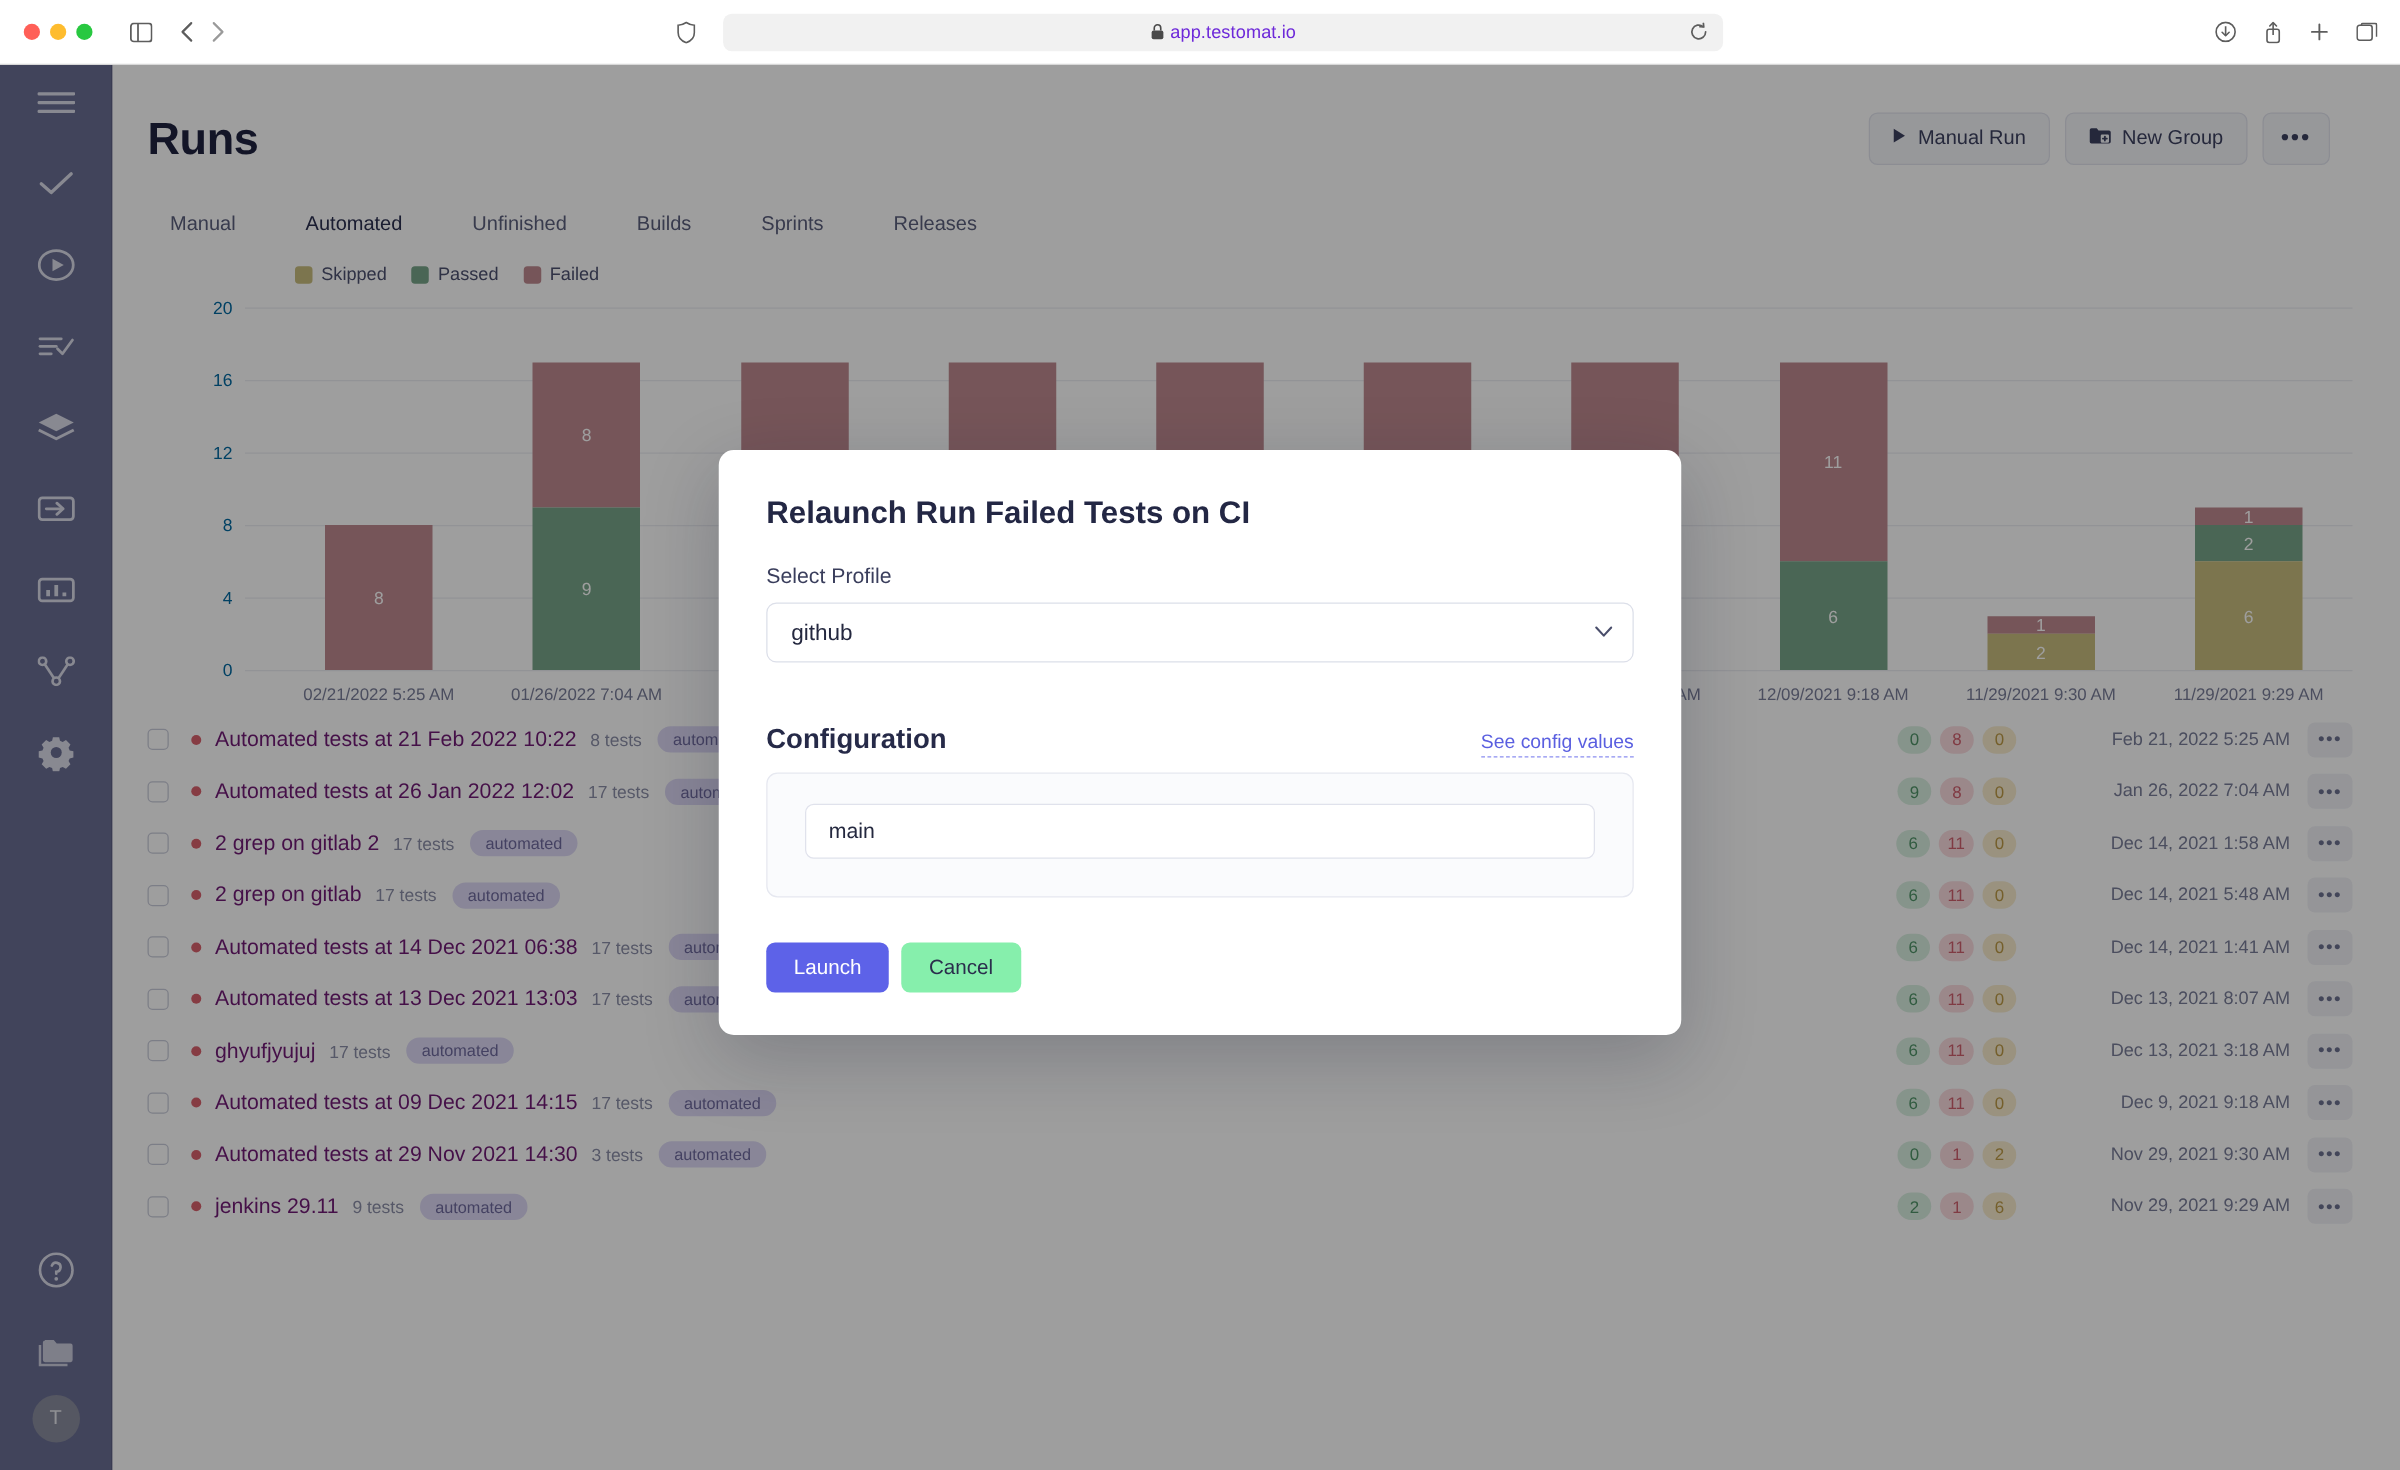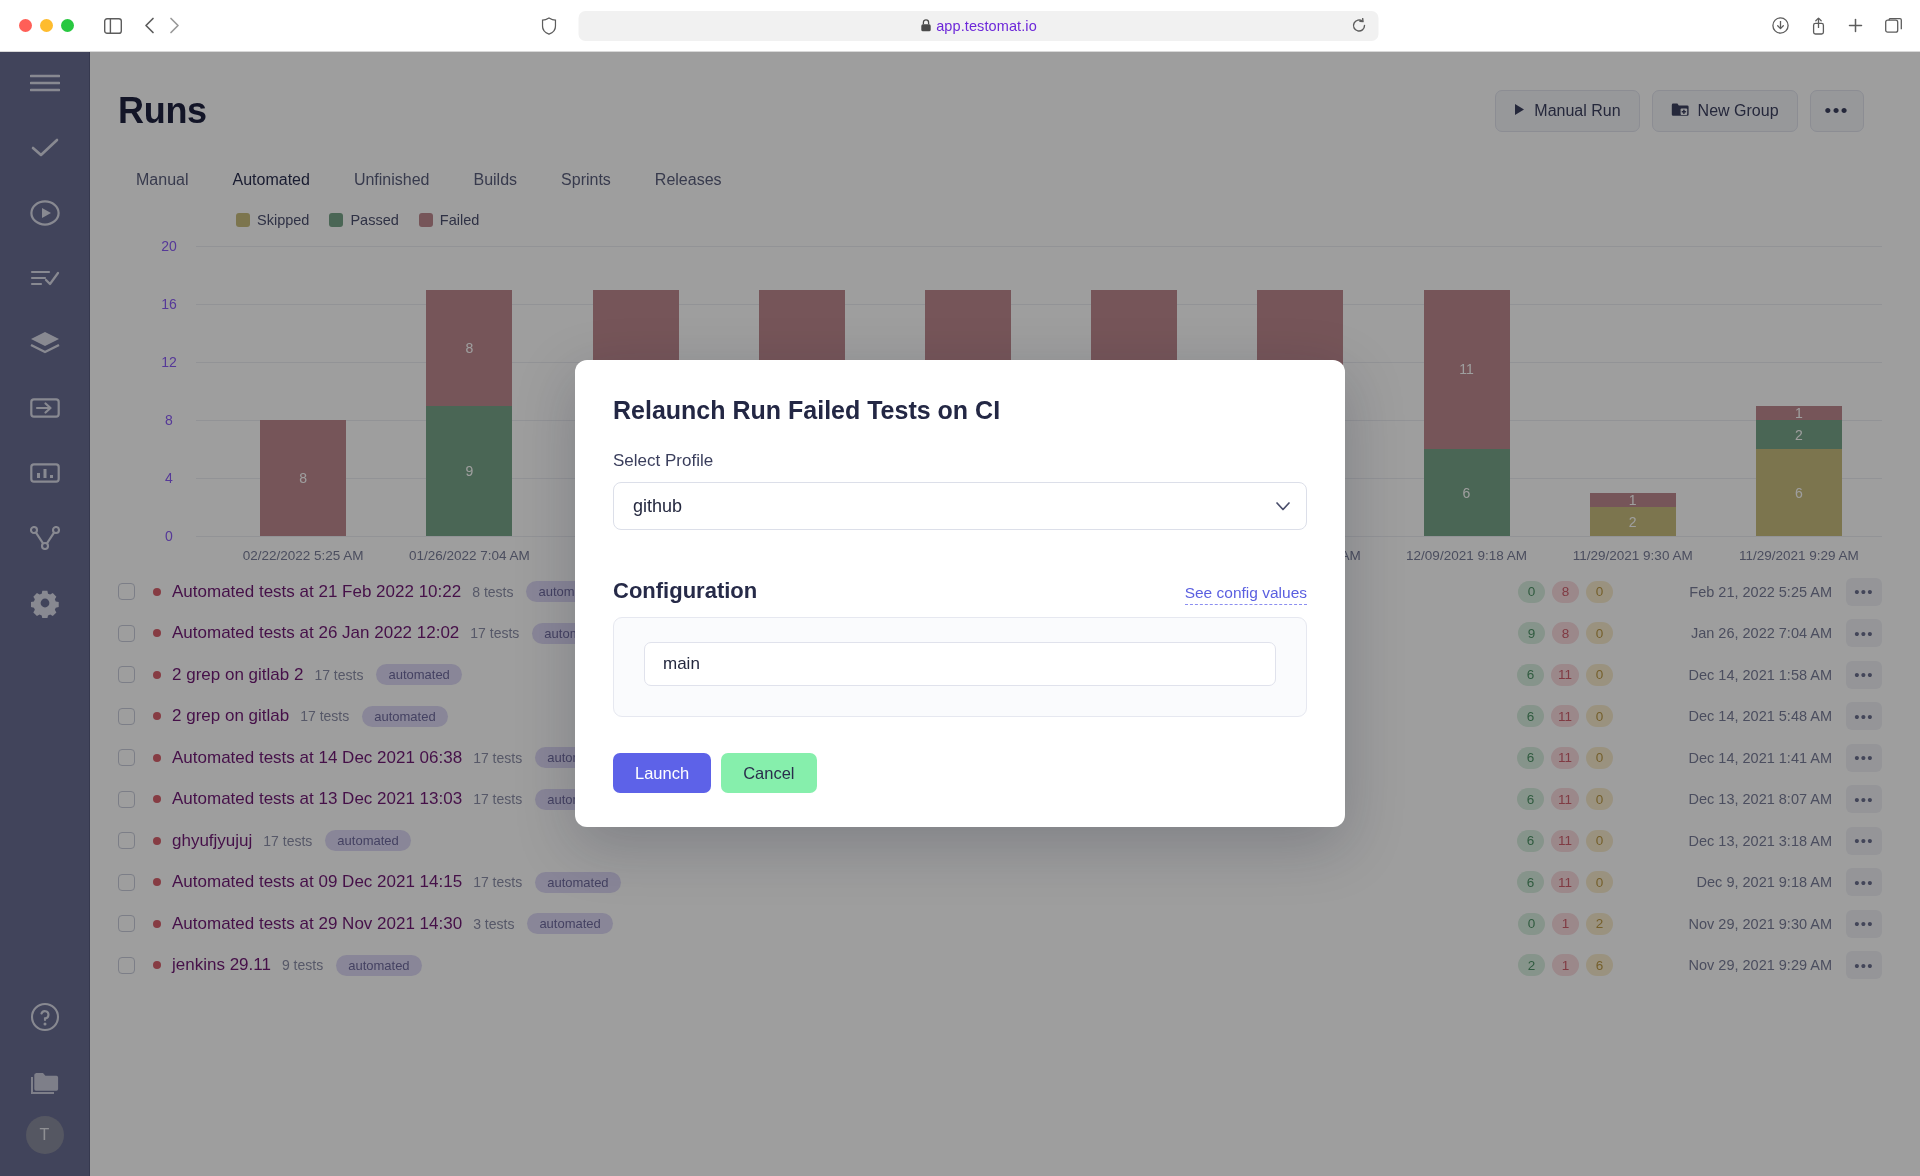--- a/index.html
+++ b/index.html
@@ -57,33 +57,33 @@
   .page-head { display: flex; align-items: flex-start; justify-content: space-between; padding: 38px 56px 0 28px; }
   .page-title { font-size: 36px; font-weight: 700; color: #1f2340; letter-spacing: -0.3px; }
   .head-btns { display: flex; gap: 12px; align-items:center; }
   .btn {
     height: 42px; border: 1px solid #e2e4ee; border-radius: 7px; background: #f4f5f9;
     display: flex; align-items: center; gap: 9px; padding: 0 18px;
     font-size: 16px; color: #3d4160; cursor: pointer;
   }
   .btn.dots { padding: 0 14px; letter-spacing: 1.5px; font-size: 19px; }
 
-  .tabs { display: flex; gap: 8px; padding: 30px 0 0 28px; }
+  .tabs { display: flex; gap: 20px; padding: 30px 0 0 28px; }
   .tab { padding: 9px 18px; border-radius: 7px; font-size: 16px; color: #5b5f7d; cursor: pointer; }
   .tab.active { color: #2b2f50; }
 
   
   .chart-block { padding: 14px 38px 0 28px; }
   .legend { display: flex; gap: 20px; padding-left: 118px; margin-bottom: 18px; }
   .lg { display: flex; align-items: center; gap: 7px; font-size: 14.5px; color: #4d5170; }
   .sw { width: 14px; height: 14px; border-radius: 3px; }
 
   .plot { position: relative; height: 290px; margin-left: 78px; }
   .gridrow { position: absolute; left: 0; right: 0; border-top: 1px solid #eceef3; }
-  .ylab { position: absolute; left: -44px; transform: translateY(-50%); font-size: 14px; color: #8b5cf6; width: 34px; text-align: center; }
+  .ylab { position: absolute; left: -44px; transform: translateY(-50%); font-size: 14px; color: #0369a1; width: 34px; text-align: right; }
   .bars { position: absolute; left: 24px; right: 0; bottom: 0; top: 0; display: flex; align-items: flex-end; }
   .bargroup { flex: 1; display: flex; flex-direction: column; justify-content: flex-end; align-items: center; height: 100%; }
   .bar-stack { width: 86px; display: flex; flex-direction: column-reverse; }
   .seg { display: flex; align-items: center; justify-content: center; color: #ffffff; font-size: 14px; }
   .xlabels { display: flex; margin-left: 102px; margin-top: 12px; }
   .xlab { flex: 1; text-align: center; font-size: 13.5px; color: #7a7e99; }
 
   
   .table { padding: 8px 38px 0 28px; }
   .trow { display: flex; align-items: center; height: 41.5px; font-size: 17px; }
@@ -435,21 +435,21 @@
             <div class="bargroup">
               <div class="bar-stack">
                 <div class="seg" style="height: 87px; background: rgb(201, 189, 126);">6</div>
                 <div class="seg" style="height: 29px; background: rgb(120, 165, 137);">2</div>
                 <div class="seg" style="height: 14.5px; background: rgb(191, 138, 144);">1</div>
               </div>
             </div>
           </div>
         </div>
       <div class="xlabels" id="xlabels">
-          <div class="xlab">02/22/2022 5:25 AM</div>
+          <div class="xlab">02/21/2022 5:25 AM</div>
           <div class="xlab">01/26/2022 7:04 AM</div>
           <div class="xlab">12/14/2021 1:58 AM</div>
           <div class="xlab">12/14/2021 1:48 AM</div>
           <div class="xlab">12/14/2021 1:41 AM</div>
           <div class="xlab">12/13/2021 8:07 AM</div>
           <div class="xlab">12/13/2021 3:18 AM</div>
           <div class="xlab">12/09/2021 9:18 AM</div>
           <div class="xlab">11/29/2021 9:30 AM</div>
           <div class="xlab">11/29/2021 9:29 AM</div>
         </div>

